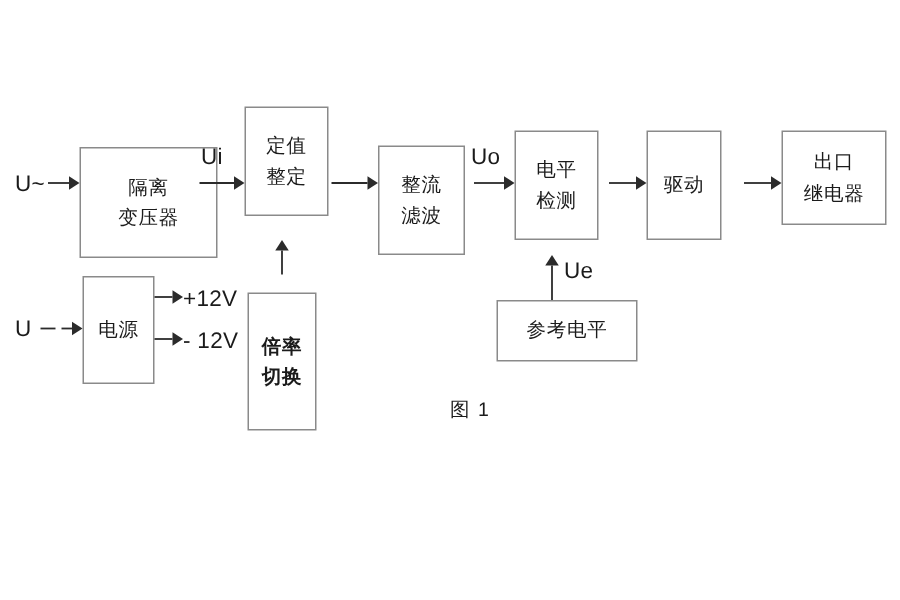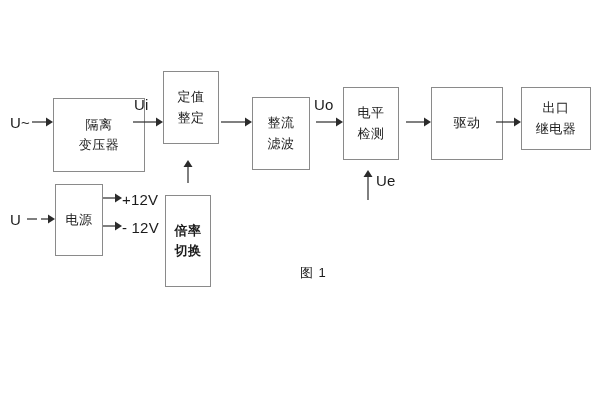--- a/index.html
+++ b/index.html
@@ -77,38 +77,41 @@
   <div class="box" style="left:252px; top:87px; width:58px; height:73px;margin-top:10px;">
     <span class="line">整流</span>
     <span class="line">滤波</span>
   </div>
 
   <div class="box" style="left:343px; top:87px; width:56px; height:73px;text-align:center;">
     <span class="line">电平</span>
     <span class="line">检测</span>
   </div>
 
-  <div class="box" style="left:431px; top:87px; width:72px; height:73px;">
+  <div class="box" style="left:431px; top:87px; width:50px; height:73px;">
     <span class="line">驱动</span>
   </div>
 
   <div class="box" style="left:521px; top:87px; width:70px; height:63px;">
     <span class="line">出口</span>
     <span class="line">继电器</span>
   </div>
 
   <div class="box" style="left:55px; top:184px; width:48px; height:72px;">
     <span class="line">电源</span>
   </div>
 
   <div class="box" style="left:165px; top:195px; width:46px; height:92px;font-weight:bold;">
     <span class="line">倍率</span>
     <span class="line">切换</span>
   </div>
 
+  <div class="box" style="left:331px; top:200px; width:94px; height:41px;">
+    <span class="line">参考电平</span>
+  </div>
 
   <div class="sig" style="left:10px; top:114px;">U~</div>
   <div class="sig" style="left:134px; top:96px;">Ui</div>
   <div class="sig" style="left:314px; top:96px;">Uo</div>
   <div class="sig" style="left:10px; top:211px;">U</div>
   <div class="sig" style="left:122px; top:191px;">+12V</div>
   <div class="sig" style="left:122px; top:219px;">- 12V</div>
   <div class="sig" style="left:376px; top:172px;">Ue</div>
 
   <svg class="conn" style="left:0; top:0; width:600px; height:400px;" viewBox="0 0 600 400">

